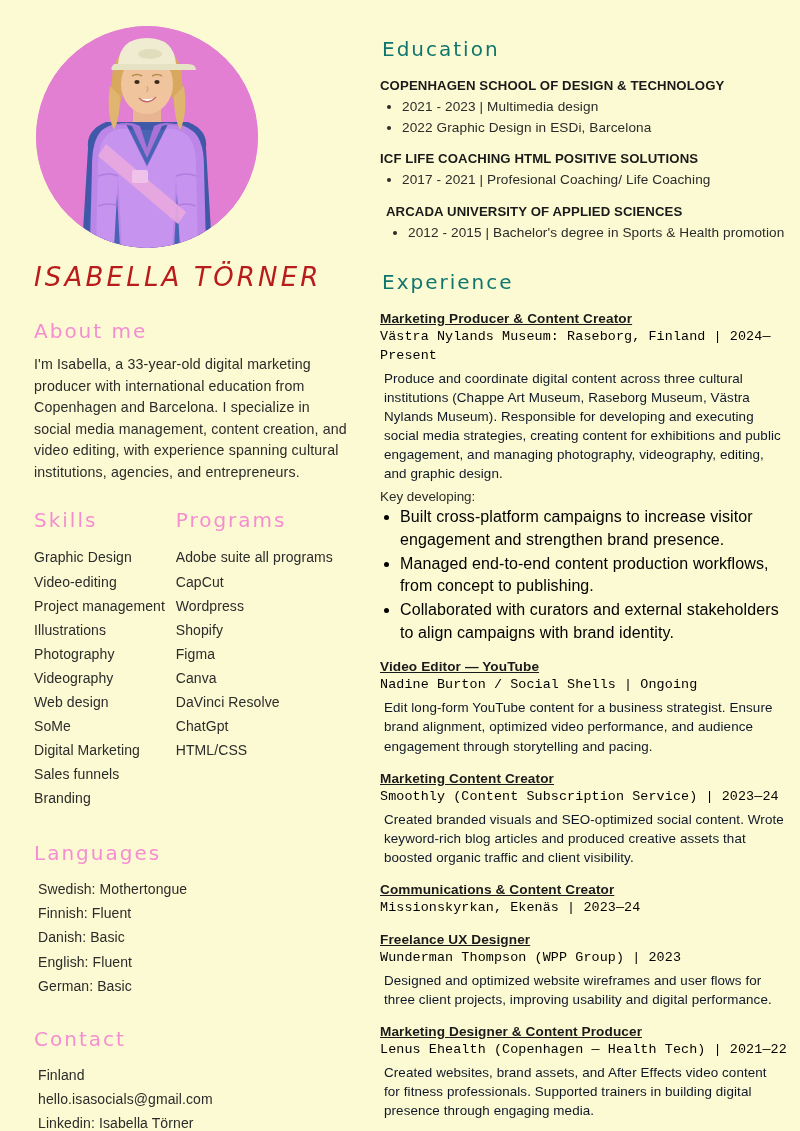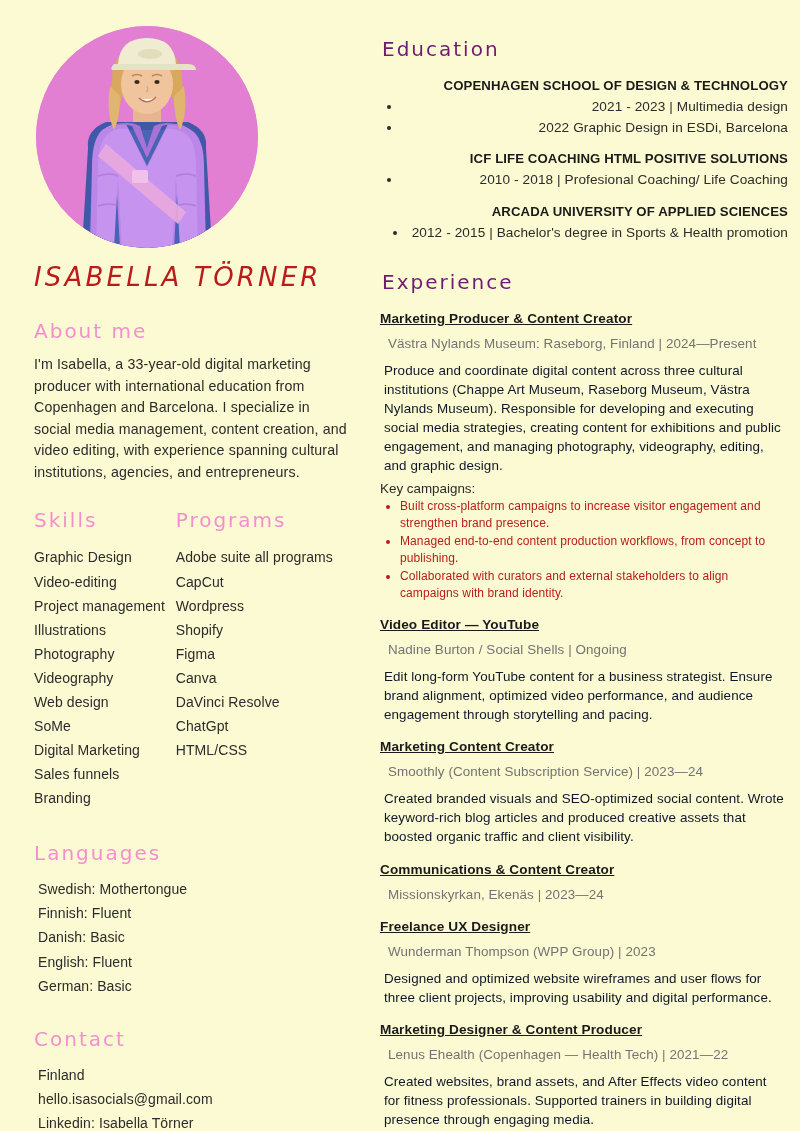--- a/index.html
+++ b/index.html
@@ -110,27 +110,27 @@
   .right-col {
     flex: 1;
     box-sizing: border-box;
     padding: 38px 12px 0 10px;
   }
 
   .r-head {
     font-family: "DejaVu Sans", sans-serif;
     font-size: 20px;
     font-weight: 400;
-    color: #701a75;
+    color: #0f766e;
     letter-spacing: 2px;
     margin: 0 0 18px 2px;
     line-height: 1.1;
   }
 
-  .edu-entry { margin-bottom: 14px; text-align: right; }
+  .edu-entry { margin-bottom: 14px; }
   .edu-school {
     font-size: 13.2px;
     font-weight: bold;
     color: #1a1a1a;
     letter-spacing: 0.1px;
     margin: 0 0 4px 0;
   }
   .edu-school.indent { padding-left: 6px; }
 
   ul.bullets {
@@ -153,47 +153,48 @@
   .exp-title {
     font-size: 13.6px;
     font-weight: bold;
     color: #1a1a1a;
     text-decoration: underline;
     margin: 0 0 1px 0;
     letter-spacing: 0.1px;
   }
   .exp-meta {
     font-size: 13.4px;
-    color: #737373;
-    margin: 8px;
+    color: #000000;
+    margin: 0;
     line-height: 1.42;
     letter-spacing: 0.1px;
+    font-family: Liberation Mono, monospace;
   }
   .exp-desc {
     font-size: 13.4px;
     color: #0f172a;
     margin: 4px;
     line-height: 1.42;
     letter-spacing: 0.1px;
   }
   .exp-key {
     font-size: 13.4px;
     color: #2b2b2b;
     margin: 0;
     line-height: 1.42;
   }
   ul.exp-bullets {
     margin: 0;
     padding-left: 20px;
     list-style: disc;
   }
   ul.exp-bullets li {
-    font-size: 12px;
+    font-size: 16px;
     line-height: 1.42;
-    color: #b91c1c;
+    color: #000000;
     letter-spacing: 0.1px;
     margin-bottom: 1px;
   }
 </style>
 </head>
 <body>
 
 <div class="page">
 
   <div class="left-col">
@@ -333,39 +334,39 @@
       <div class="edu-school">COPENHAGEN SCHOOL OF DESIGN &amp; TECHNOLOGY</div>
       <ul class="bullets">
         <li>2021 - 2023 | Multimedia design</li>
         <li>2022 Graphic Design in ESDi, Barcelona</li>
       </ul>
     </div>
 
     <div class="edu-entry">
       <div class="edu-school">ICF LIFE COACHING HTML POSITIVE SOLUTIONS</div>
       <ul class="bullets">
-        <li>2010 - 2018 | Profesional Coaching/ Life Coaching</li>
+        <li>2017 - 2021 | Profesional Coaching/ Life Coaching</li>
       </ul>
     </div>
 
     <div class="edu-entry">
       <div class="edu-school indent">ARCADA UNIVERSITY OF APPLIED SCIENCES</div>
       <ul class="bullets indent">
         <li>2012 - 2015 | Bachelor's degree in Sports &amp; Health promotion</li>
       </ul>
     </div>
 
     <div class="exp-head-wrap">
       <div class="r-head">Experience</div>
 
       <div class="exp-entry">
         <div class="exp-title">Marketing Producer &amp; Content Creator</div>
         <p class="exp-meta">Västra Nylands Museum: Raseborg, Finland | 2024—Present</p>
         <p class="exp-desc">Produce and coordinate digital content across three cultural institutions (Chappe Art Museum, Raseborg Museum, Västra Nylands Museum). Responsible for developing and executing social media strategies, creating content for exhibitions and public engagement, and managing photography, videography, editing, and graphic design.</p>
-        <p class="exp-key">Key campaigns:</p>
+        <p class="exp-key">Key developing:</p>
         <ul class="exp-bullets">
           <li>Built cross-platform campaigns to increase visitor engagement and strengthen brand presence.</li>
           <li>Managed end-to-end content production workflows, from concept to publishing.</li>
           <li>Collaborated with curators and external stakeholders to align campaigns with brand identity.</li>
         </ul>
       </div>
 
       <div class="exp-entry">
         <div class="exp-title">Video Editor — YouTube</div>
         <p class="exp-meta">Nadine Burton / Social Shells | Ongoing</p>

